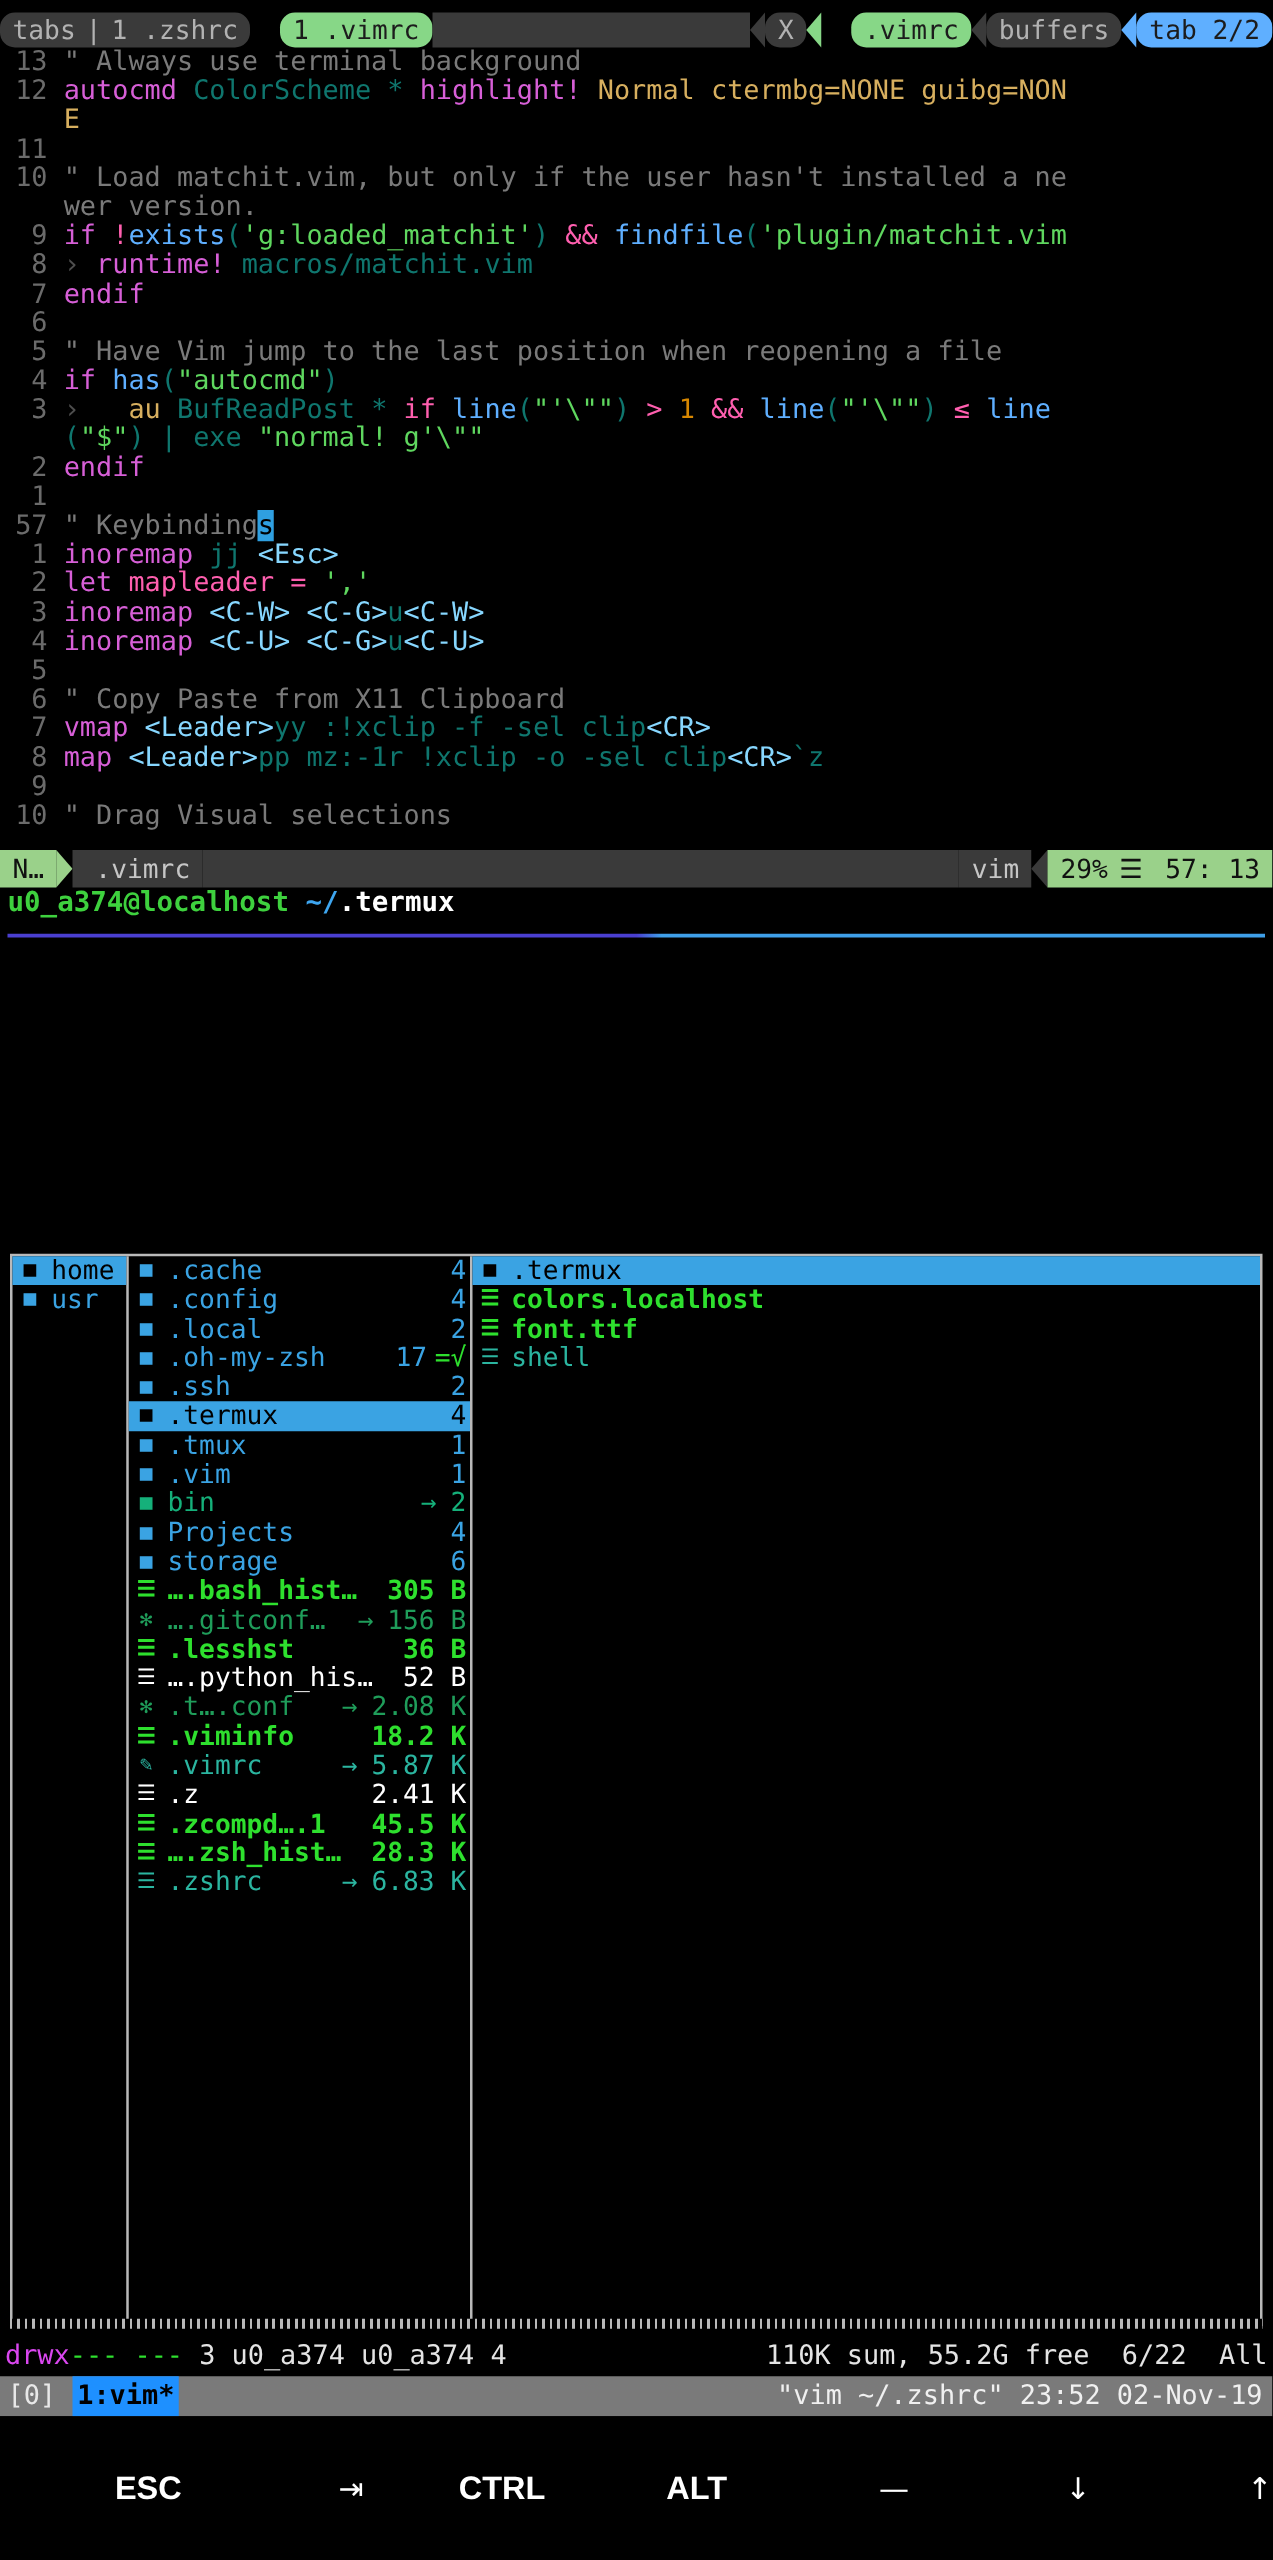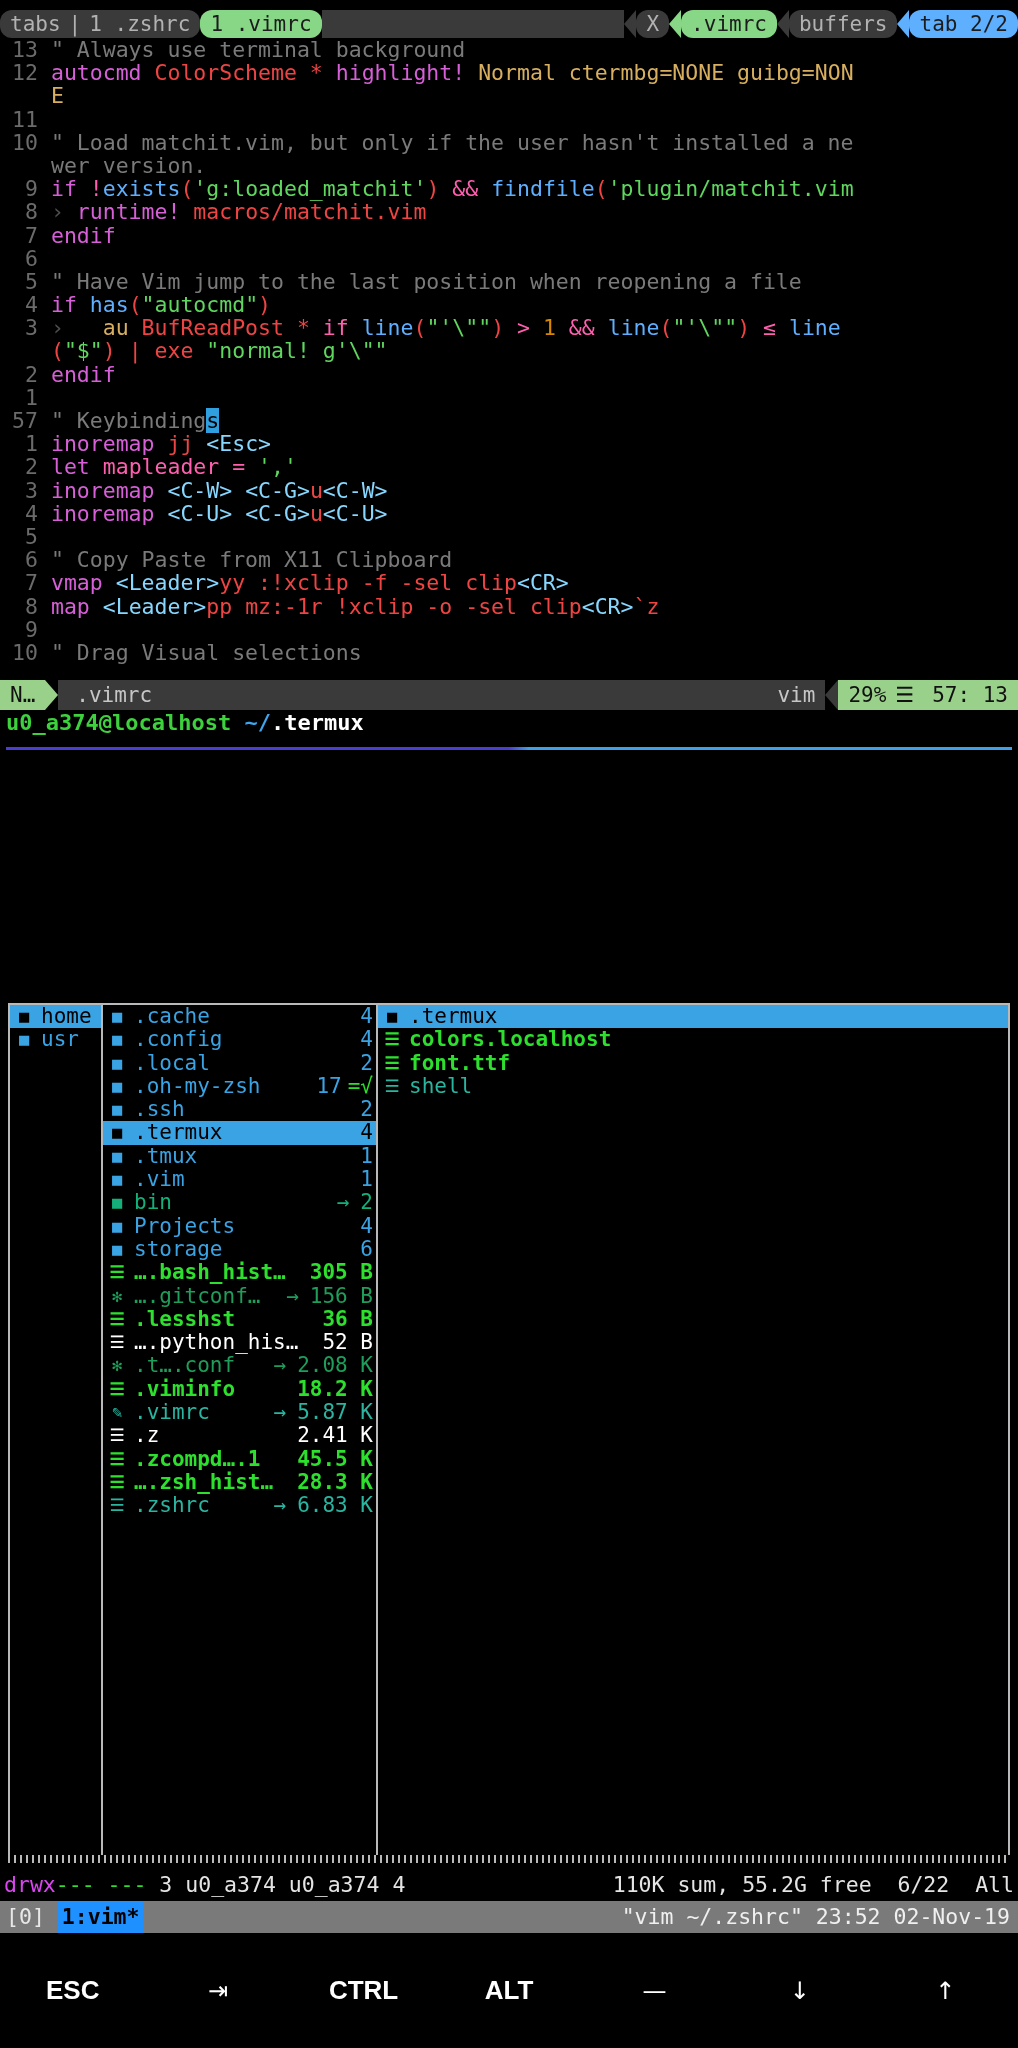--- a/index.html
+++ b/index.html
@@ -9,21 +9,21 @@
     font-family: "DejaVu Sans Mono", monospace;
     overflow: hidden;
   }
   #root { position: relative; width:1018px; height:2048px; background:#000; }
 
   
   .tabline { position:absolute; left:0; top:10px; width:1018px; height:28px;
              display:flex; align-items:stretch; font-size:21px; line-height:28px; }
   .tl-seg { padding:0 10px; white-space:pre; display:flex; align-items:center;border-radius:12px; }
   .tl-dark { background:#3a3a3a; color:#b2b2b2; }
-  .tl-green{ background:#87d787; color:#1c1c1c; }
+  .tl-green{ background:#87d787; color:#1c1c1c;margin-left:24px; }
   .tl-blue { background:#5fafff; color:#1c1c1c; }
   .tl-fill { background:#3a3a3a; flex:1; }
   .tl-arrow-l-dark { width:0;height:0;border-top:14px solid transparent;border-bottom:14px solid transparent;border-right:12px solid #3a3a3a; background:transparent;}
   .tl-arrow-l-green{ width:0;height:0;border-top:14px solid transparent;border-bottom:14px solid transparent;border-right:12px solid #87d787; }
   .tl-arrow-l-blue { width:0;height:0;border-top:14px solid transparent;border-bottom:14px solid transparent;border-right:12px solid #5fafff; }
 
   
   .vimbuf { position:absolute; left:0; top:38px; width:1018px; height:640px;
             font-size:21.5px; line-height:23.2px; color:#d0d0d0; }
   .vline { white-space:pre; height:23.2px; }
@@ -31,21 +31,21 @@
   .indch { color:#4e4e4e; }
   .c-cmt { color:#7a7a7a; }
   .c-kw  { color:#d75fd7; }
   .c-fn  { color:#5fafff; }
   .c-str { color:#5fd75f; }
   .c-id  { color:#87d7af; }
   .c-num { color:#d78700; }
   .c-op  { color:#ff5faf; }
   .c-const{ color:#d7af5f; }
   .c-spec{ color:#87d7ff; }
-  .c-nrm { color:#ef4444; }
+  .c-nrm { color:#0f766e; }
   .cursor{ background:#2f9fe0; color:#000; }
 
   
   .vimstatus { position:absolute; left:0; top:680px; width:1018px; height:30px;
                display:flex; align-items:stretch; font-size:21px; line-height:30px; }
   .vs-green  { background:#9ad18a; color:#111; padding:0 10px; display:flex; align-items:center; white-space:pre;}
   .vs-dark   { background:#3a3a3a; color:#c6c6c6; padding:0 10px; display:flex; align-items:center; white-space:pre;}
   .vs-fill   { background:#3a3a3a; flex:1; }
   .ar-green-r{ width:0;height:0;border-top:15px solid transparent;border-bottom:15px solid transparent;border-left:13px solid #9ad18a; }
   .ar-dark-l { width:0;height:0;border-top:15px solid transparent;border-bottom:15px solid transparent;border-right:13px solid #3a3a3a; }
@@ -98,21 +98,21 @@
   .tmux { position:absolute; left:0; top:1901px; width:1018px; height:32px;
           background:#7a7a7a; font-size:21.5px; line-height:32px;
           display:flex; align-items:center; white-space:pre; }
   .tm-left { color:#e8e8e8; padding-left:6px; }
   .tm-win  { background:#1e90ff; color:#000; font-weight:bold; padding:0 4px; }
   .tm-right{ margin-left:auto; color:#f0f0f0; padding-right:8px; }
 
   
   .keyrow { position:absolute; left:0; top:1933px; width:1018px; height:115px;
             background:#000; display:flex; align-items:center; }
-  .key { flex:1; text-align:center; color:#ffffff; font-size:26px;
+  .key { flex:1; text-align:right; color:#ffffff; font-size:26px;
          font-family:"Liberation Sans", sans-serif; font-weight:bold; }
   .key.glyph { font-size:24px; font-family:"DejaVu Sans", sans-serif; font-weight:normal;}
 </style>
 </head>
 <body>
 
 <div id="root">
 
   <div class="tabline">
     <div class="tl-seg tl-dark">

